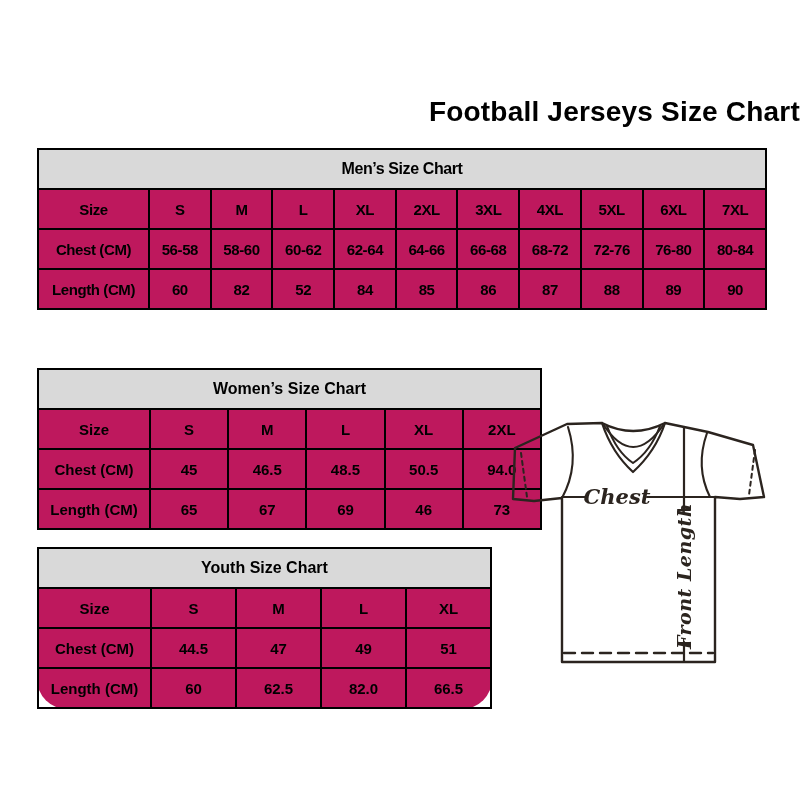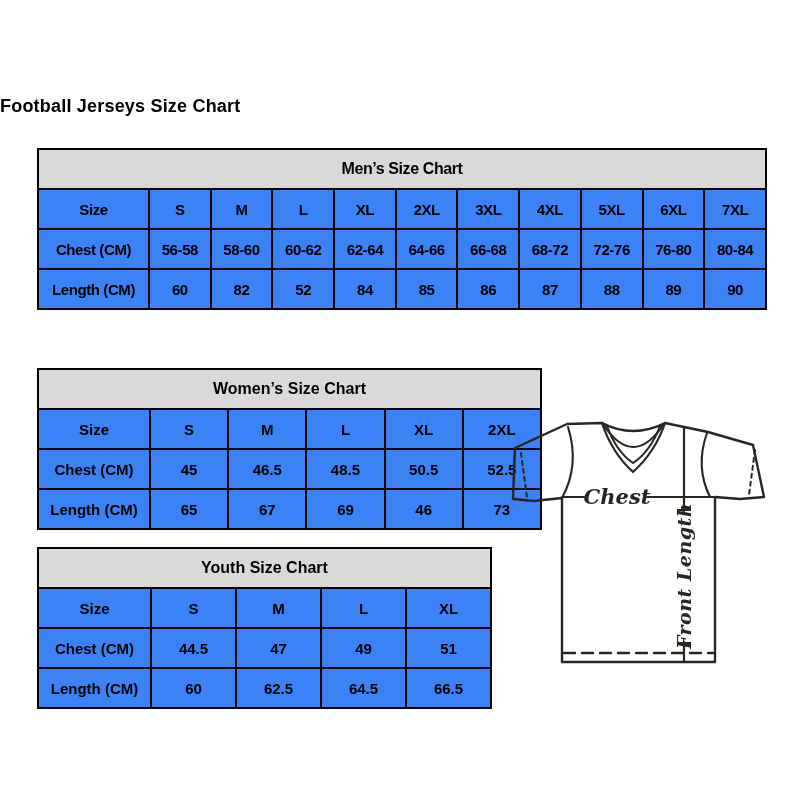--- a/index.html
+++ b/index.html
@@ -1,37 +1,37 @@
 <!DOCTYPE html>
 <html><head>
 <meta charset="utf-8">
 <style>
   html,body{margin:0;padding:0;background:#ffffff;}
   .canvas{
     position:relative;width:800px;height:800px;background:#ffffff;overflow:hidden;
     font-family:"Liberation Sans",sans-serif;color:#000;
   }
   .page-title{
-    position:absolute;top:96px;left:0;width:800px;text-align:left;
-    font-size:18px;font-weight:bold;letter-spacing:0.2px;
+    position:absolute;top:96px;left:0;width:800px;text-align:right;
+    font-size:28px;font-weight:bold;letter-spacing:0.2px;
   }
   table.size-table{
     position:absolute;border-collapse:collapse;table-layout:fixed;
-    background:#3b82f6;
+    background:#be185d;
   }
   table.size-table td{
     border:2px solid #000;text-align:center;vertical-align:middle;
     font-weight:bold;font-size:15px;padding:0;height:38px;overflow:hidden;
   }
   table.size-table tr.tbl-header td{
     background:#d9d9d9;font-size:16px;
   }
   #mens-table{left:37px;top:148px;width:730px;letter-spacing:-0.4px;}
   #womens-table{left:37px;top:368px;width:505px;}
-  #youth-table{left:37px;top:547px;width:455px;}
+  #youth-table{left:37px;top:547px;width:455px;border-radius:30px;}
   .jersey-wrap{position:absolute;left:506px;top:416px;width:262px;height:252px;}
   .jersey-wrap svg{display:block;}
   svg text.diagram-label{
     font-family:"DejaVu Serif",serif;font-style:italic;font-weight:bold;
     fill:#2b241f;
   }
 </style>
 </head>
 <body>
 
@@ -119,21 +119,21 @@
           <td>L</td>
           <td>XL</td>
           <td>2XL</td>
         </tr>
         <tr>
           <td>Chest (CM)</td>
           <td>45</td>
           <td>46.5</td>
           <td>48.5</td>
           <td>50.5</td>
-          <td>52.5</td>
+          <td>94.0</td>
         </tr>
         <tr>
           <td>Length (CM)</td>
           <td>65</td>
           <td>67</td>
           <td>69</td>
           <td>46</td>
           <td>73</td>
         </tr>
       </tbody>
@@ -162,21 +162,21 @@
           <td>Chest (CM)</td>
           <td>44.5</td>
           <td>47</td>
           <td>49</td>
           <td>51</td>
         </tr>
         <tr>
           <td>Length (CM)</td>
           <td>60</td>
           <td>62.5</td>
-          <td>64.5</td>
+          <td>82.0</td>
           <td>66.5</td>
         </tr>
       </tbody>
     </table>
 
   <div class="jersey-wrap">
     <svg width="262" height="252" viewBox="0 0 262 252">
       <g fill="none" stroke="#2b241f" stroke-width="2.4" stroke-linejoin="round" stroke-linecap="round">
 
         <path d="

